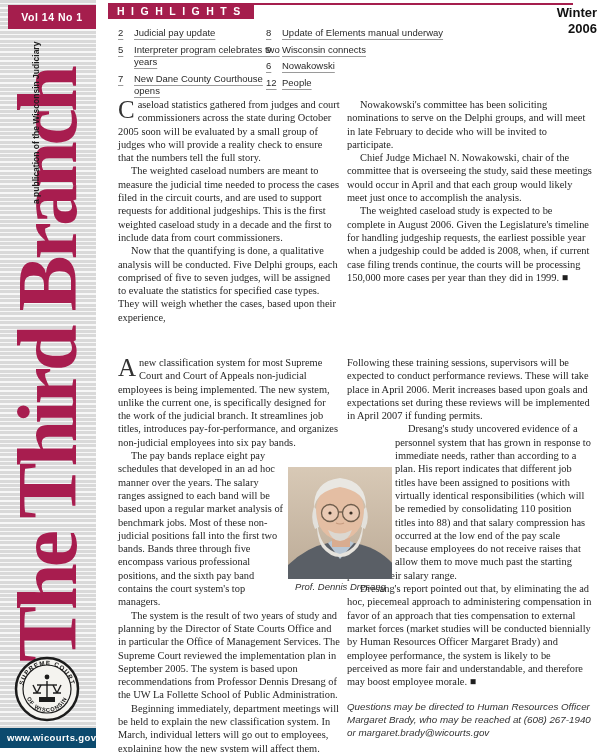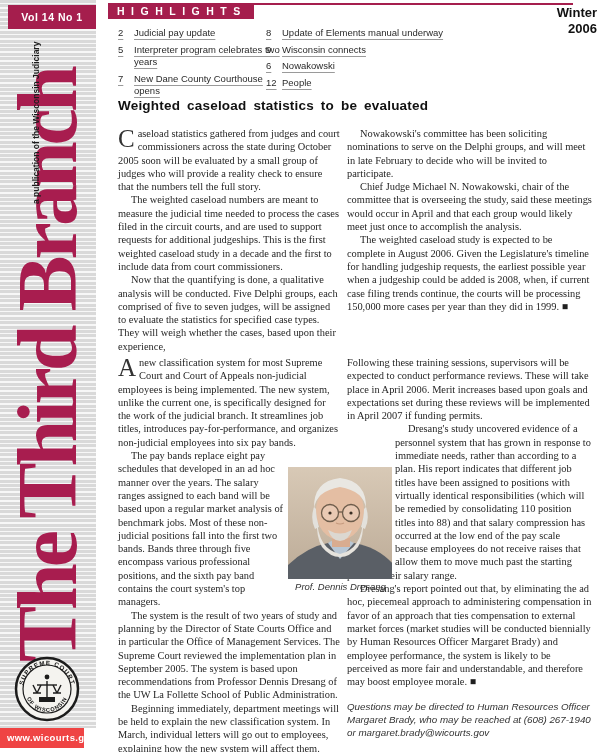--- a/index.html
+++ b/index.html
@@ -25,22 +25,22 @@
     font-size:84px; letter-spacing:-4px; line-height:92px;
     color:#a81d4f; text-align:center; white-space:nowrap;
   }
   .pub-line {
     position:absolute; left:31px; top:74px; width:130px; height:13px;
     transform:rotate(-90deg) translateX(-130px); transform-origin:top left;
     font-size:8.5px; font-weight:bold; color:#1c1c1c; white-space:nowrap;
   }
   .seal { position:absolute; left:13px; top:655px; width:68px; height:68px; }
   .url-bar {
-    position:absolute; left:0; top:728px; width:84px; height:20px;
-    background:#ef4444; color:#fff; font-size:9.5px; font-weight:bold;
+    position:absolute; left:0; top:728px; width:96px; height:20px;
+    background:#0c4a6e; color:#fff; font-size:9.5px; font-weight:bold;
     line-height:20px; padding-left:7px; box-sizing:border-box; letter-spacing:0.4px;
   }
   
   .top-rule { position:absolute; left:108px; top:3px; width:465px; height:2px; background:#a51e4d; }
   .hl-bar {
     position:absolute; left:108px; top:3px; width:146px; height:16px;
     background:#a51e4d; color:#fff; font-size:10.5px; font-weight:bold;
     letter-spacing:6.5px; line-height:16px; padding-left:9px; box-sizing:border-box;
     white-space:nowrap;
   }
@@ -152,21 +152,20 @@
       <span class="num">6</span>
       <span class="lbl">Nowakowski</span>
     </div>
     <div class="hl-item">
       <span class="num">12</span>
       <span class="lbl">People</span>
     </div>
   </div>
 
   <div class="article" style="top:98px;">
-    <h2>Weighted caseload statistics to be evaluated</h2>
     <div class="cols">
       <div class="col colL">
         <p><span class="dropcap">C</span><span>aseload statistics gathered from judges and court commissioners across the state during October 2005 soon will be evaluated by a small group of judges who will provide a reality check to ensure that the numbers tell the full story.</span></p>
         <p class="ind">The weighted caseload numbers are meant to measure the judicial time needed to process the cases filed in the circuit courts, and are used to support requests for additional judgeships. This is the first weighted caseload study in a decade and the first to include data from court commissioners.</p>
         <p class="ind">Now that the quantifying is done, a qualitative analysis will be conducted. Five Delphi groups, each comprised of five to seven judges, will be assigned to evaluate the statistics for specified case types. They will weigh whether the cases, based upon their experience,</p>
       </div>
       <div class="col colR">
         <p class="ind">Nowakowski's committee has been soliciting nominations to serve on the Delphi groups, and will meet in late February to decide who will be invited to participate.</p>
         <p class="ind">Chief Judge Michael N. Nowakowski, chair of the committee that is overseeing the study, said these meetings would occur in April and that each group would likely meet just once to accomplish the analysis.</p>
         <p class="ind">The weighted caseload study is expected to be complete in August 2006. Given the Legislature's timeline for handling judgeship requests, the earliest possible year when a judgeship could be added is 2008, when, if current case filing trends continue, the courts will be processing 150,000 more cases per year than they did in 1999. ■</p>

